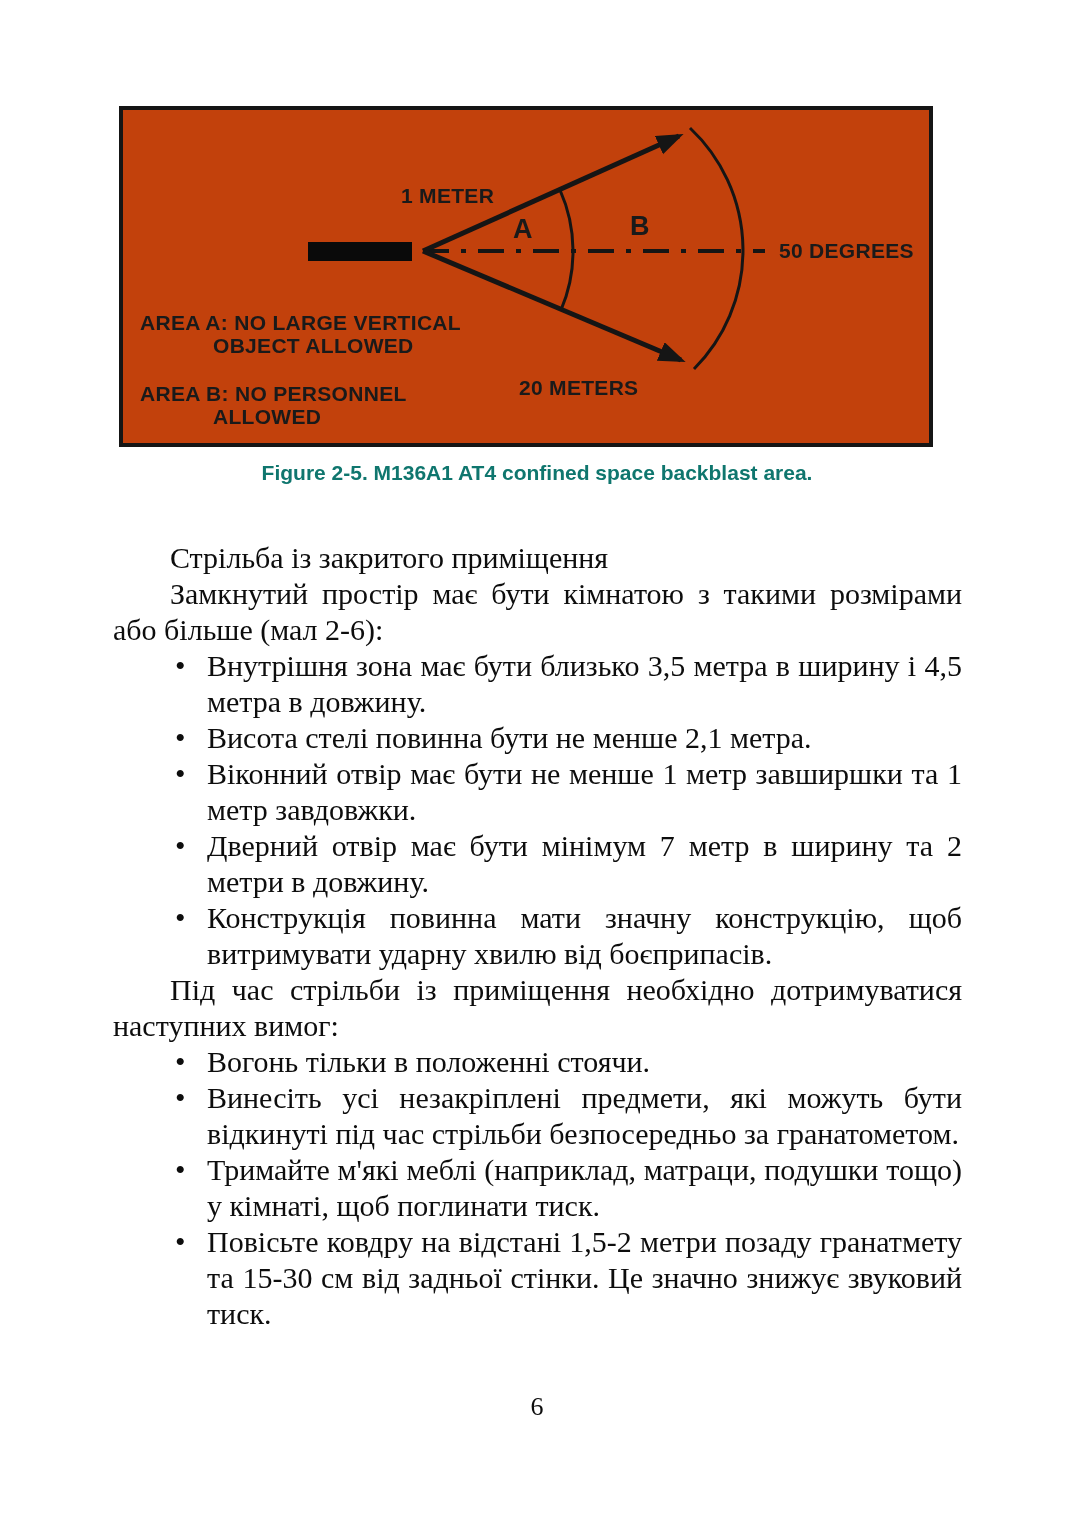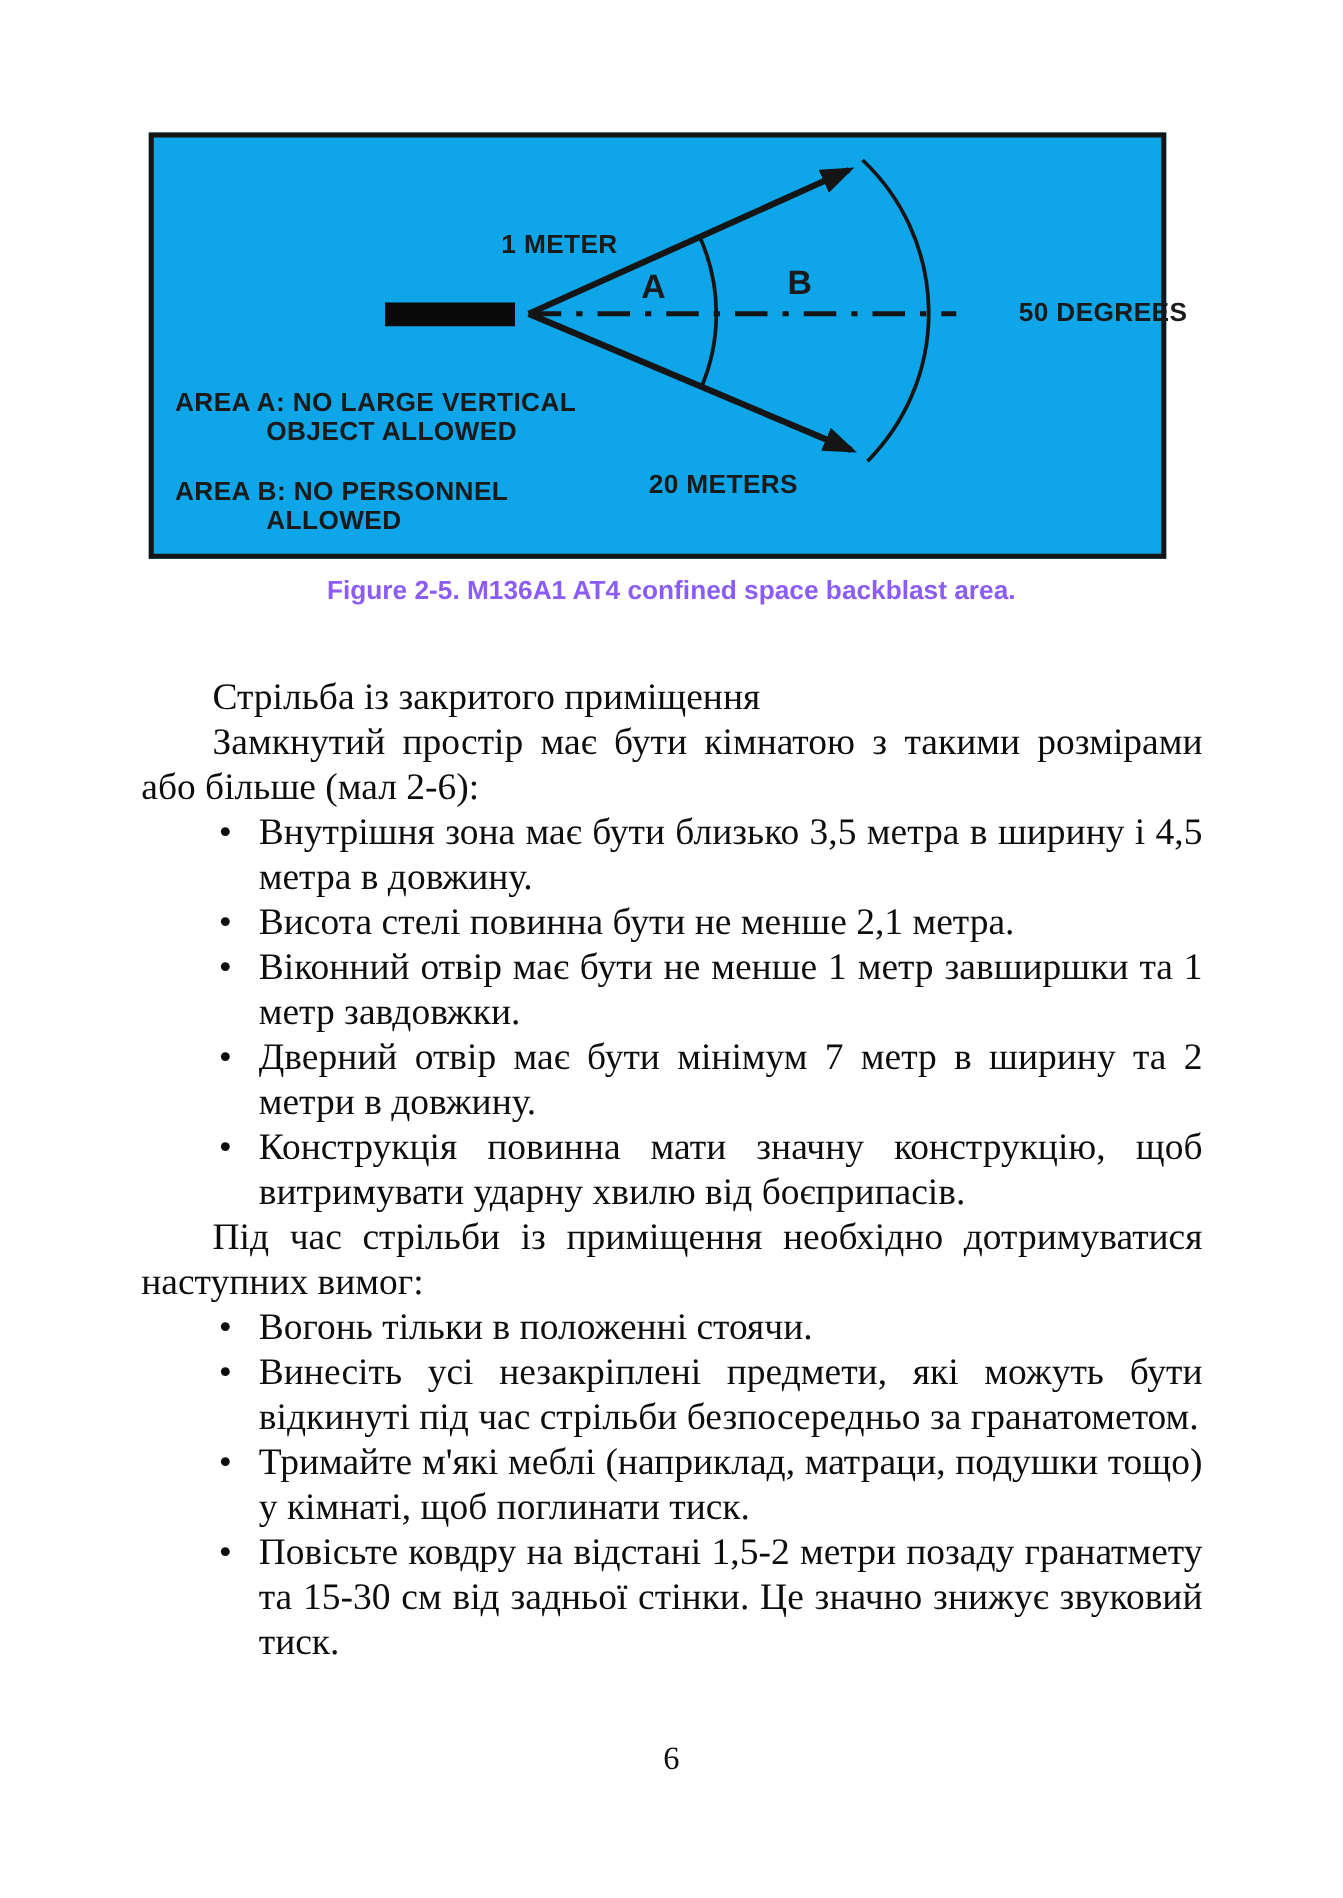--- a/index.html
+++ b/index.html
@@ -17,21 +17,21 @@
   }
 
   
   .figure-box {
     position: absolute;
     left: 119px;
     top: 106px;
     width: 806px;
     height: 333px;
     border: 4px solid #151515;
-    background: #0ea5e9;
+    background: #c2410c;
   }
   .figure-box svg {
     position: absolute;
     left: 0; top: 0;
     width: 806px;
     height: 333px;
   }
   .fig-label {
     position: absolute;
     font-family: "Liberation Sans", sans-serif;
@@ -52,21 +52,21 @@
   
   .figure-caption {
     position: absolute;
     left: 0;
     top: 461px;
     width: 1074px;
     text-align: center;
     font-family: "Liberation Sans", sans-serif;
     font-weight: bold;
     font-size: 21px;
-    color: #8b5cf6;
+    color: #0f766e;
   }
 
   
   .text-block {
     position: absolute;
     left: 113px;
     top: 540px;
     width: 849px;
     font-size: 30px;
     line-height: 36px;
@@ -123,21 +123,21 @@
     <line x1="300" y1="141" x2="558" y2="250" stroke="#151515" stroke-width="5" marker-end="url(#ah)"></line>
 
     <path d="M 437 80 A 150 150 0 0 1 438 200" fill="none" stroke="#151515" stroke-width="3"></path>
 
     <path d="M 567 18 A 168 168 0 0 1 571 259" fill="none" stroke="#151515" stroke-width="3"></path>
   </svg>
 
   <div class="fig-label" style="left:278px; top:74px;">1 METER</div>
   <div class="fig-label zone" style="left:390px; top:108px;">A</div>
   <div class="fig-label zone" style="left:507px; top:105px;">B</div>
-  <div class="fig-label" style="left:692px; top:129px;">50 DEGREES</div>
+  <div class="fig-label" style="left:656px; top:129px;">50 DEGREES</div>
   <div class="fig-label" style="left:396px; top:254px;margin-top:12px;">20 METERS</div>
 
   <div class="fig-label area-label" style="left:17px; top:201px;">
     <div>AREA A: NO LARGE VERTICAL</div>
     <div class="indent2">OBJECT ALLOWED</div>
   </div>
   <div class="fig-label area-label" style="left:17px; top:272px;">
     <div>AREA B: NO PERSONNEL</div>
     <div class="indent2">ALLOWED</div>
   </div>

